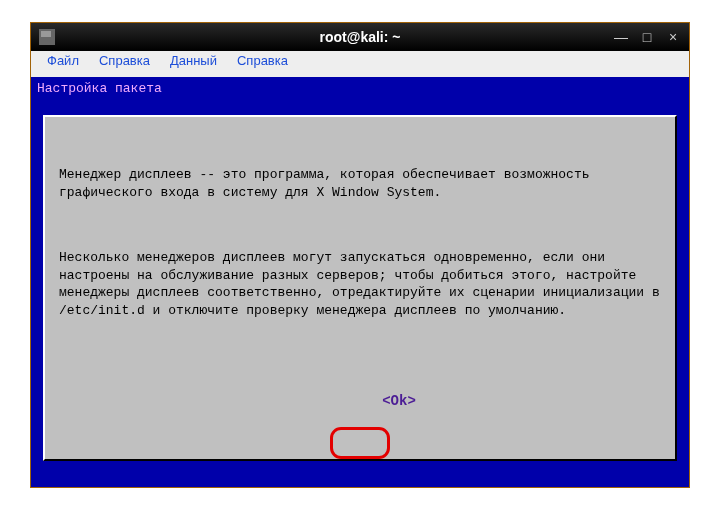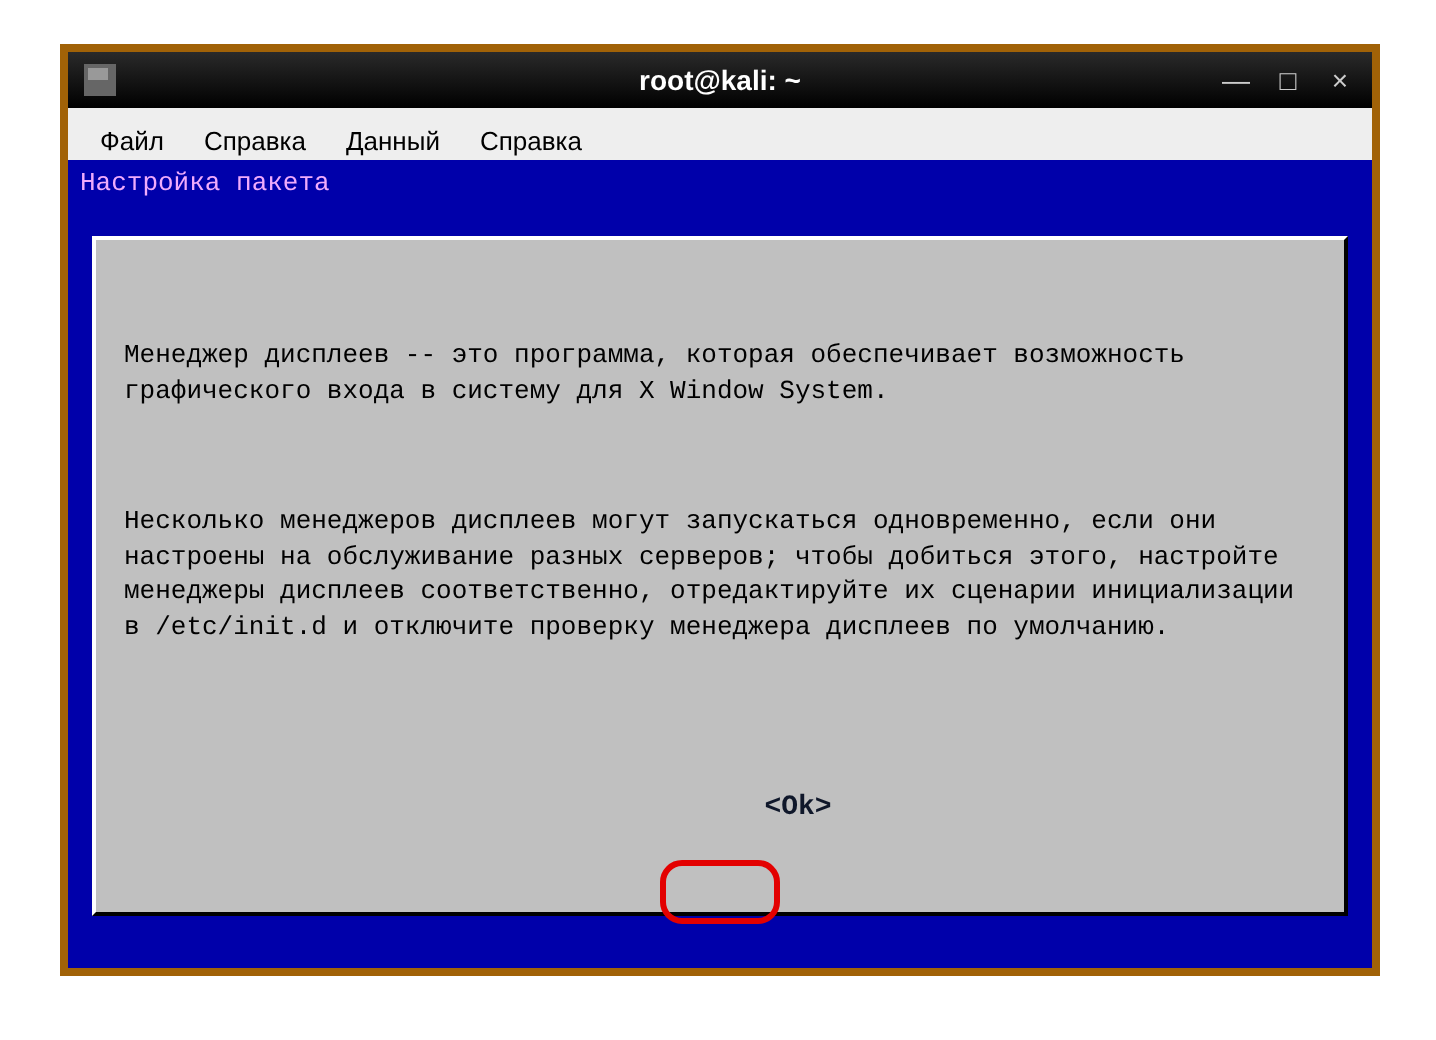--- a/index.html
+++ b/index.html
@@ -11,21 +11,21 @@
       position: relative;
       overflow: hidden;
     }
     .window {
       position: absolute;
       left: 30px;
       top: 22px;
       width: 660px;
       height: 466px;
       background: #000;
-      border: 4px solid #a16207;
+      border: 1px solid #a16207;
     }
     .titlebar {
       height: 28px;
       background: linear-gradient(#2a2a2a, #000);
       display: flex;
       align-items: center;
       position: relative;
       padding: 0 8px;
     }
     .titlebar-icon {
@@ -61,25 +61,25 @@
     }
     .win-btn {
       width: 16px;
       text-align: center;
       cursor: pointer;
     }
     .menubar {
       height: 26px;
       background: #eee;
       display: flex;
-      align-items: flex-end;
+      align-items: flex-start;
       padding: 0 6px;
       font-family: sans-serif;
       font-size: 13px;
-      color: #000000;
+      color: #1d4ed8;
     }
     .menu-item { padding: 2px 10px; cursor: pointer; }
     .terminal {
       width: 100%;
       height: calc(100% - 54px);
       background: #00a;
       color: #fff;
       font-family: "Courier New", monospace;
       font-size: 13px;
       padding: 2px;
@@ -118,21 +118,21 @@
       padding: 8px 4px 4px 4px;
       white-space: pre-wrap;
     }
     .dialog-body p { margin-bottom: 13px; }
     .ok-wrap {
       text-align: center;
       margin-top: 6px;
     }
     .ok-btn {
       display: inline-block;
-      color: #0f172a;
+      color: #4c1d95;
       background: #c0c0c0;
       font-weight: bold;
       font-size: 14px;
       padding: 1px 2px;
     }
     .highlight-ring {
       position: absolute;
       left: 50%;
       top: 350px;
       transform: translateX(-50%);

